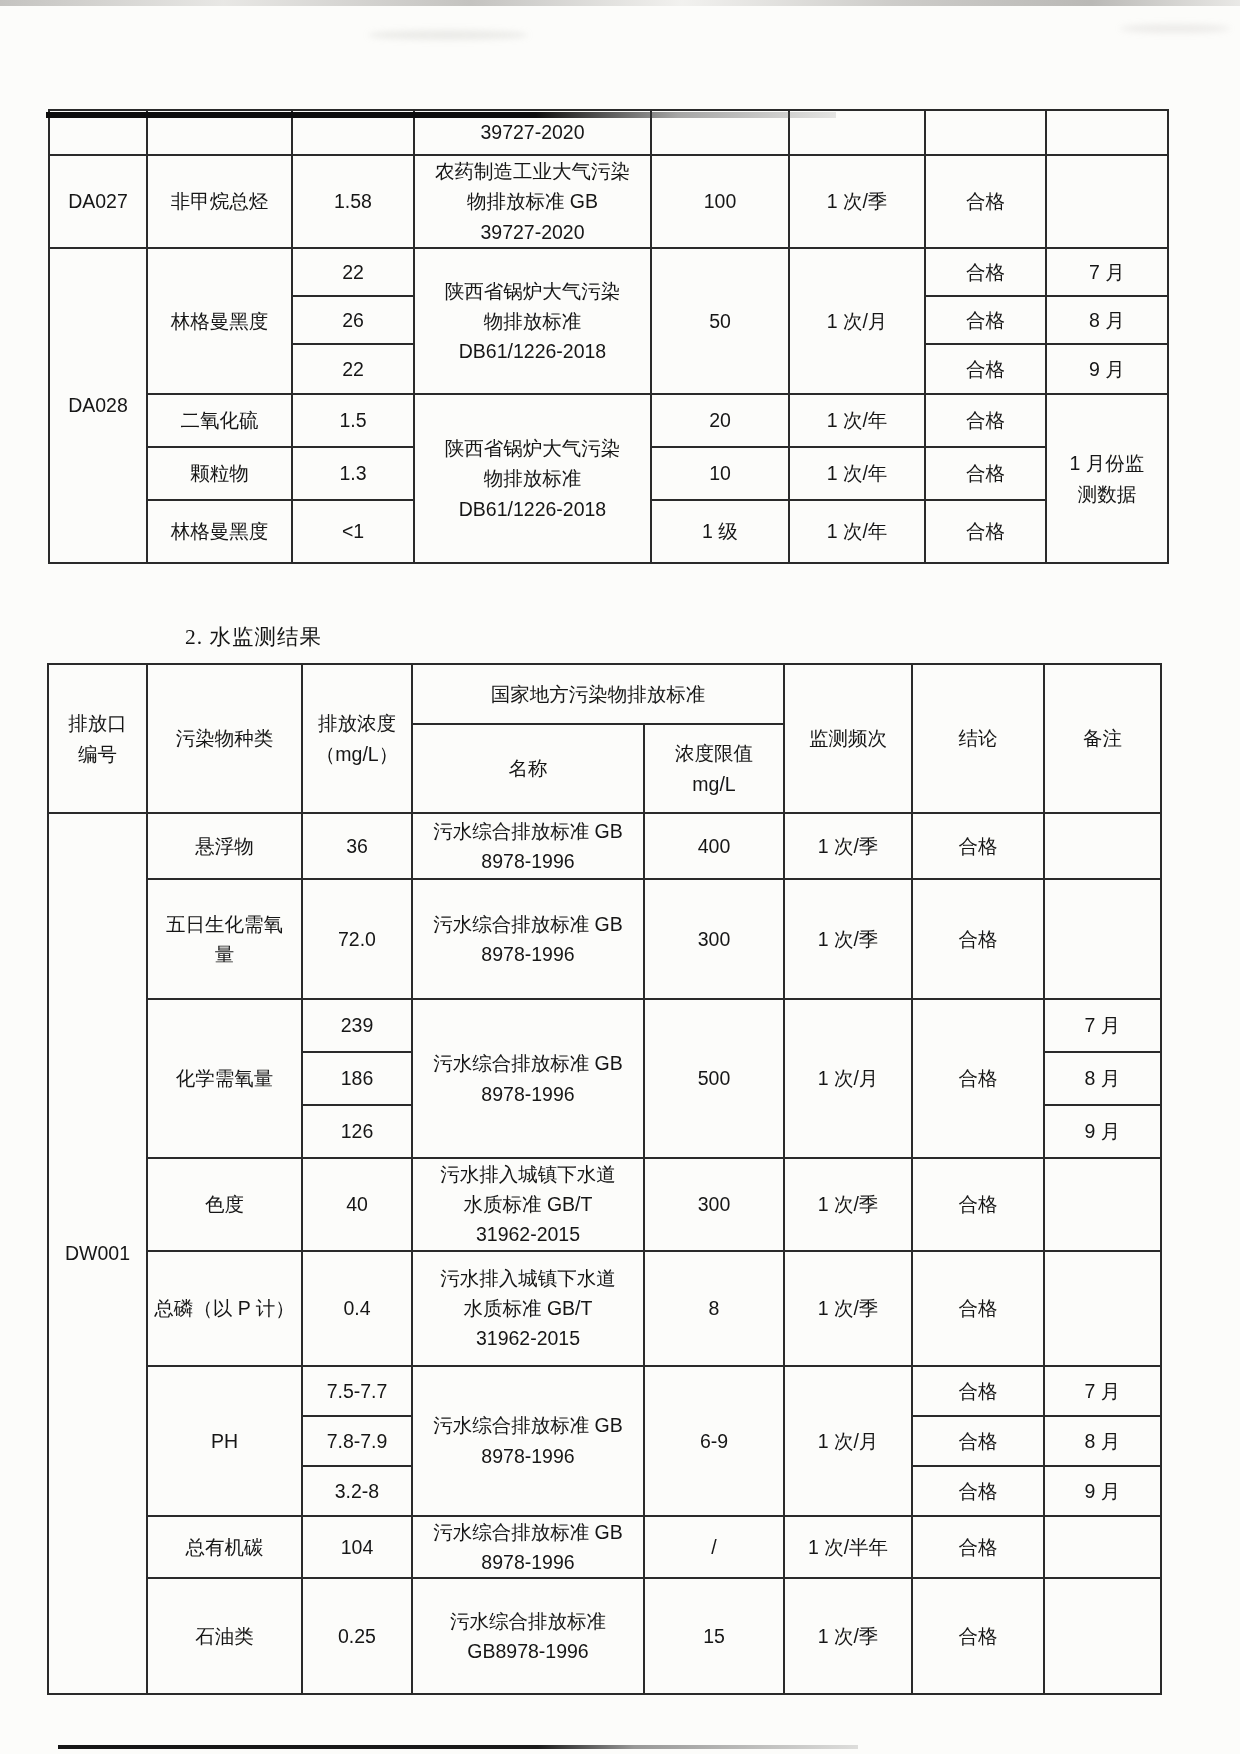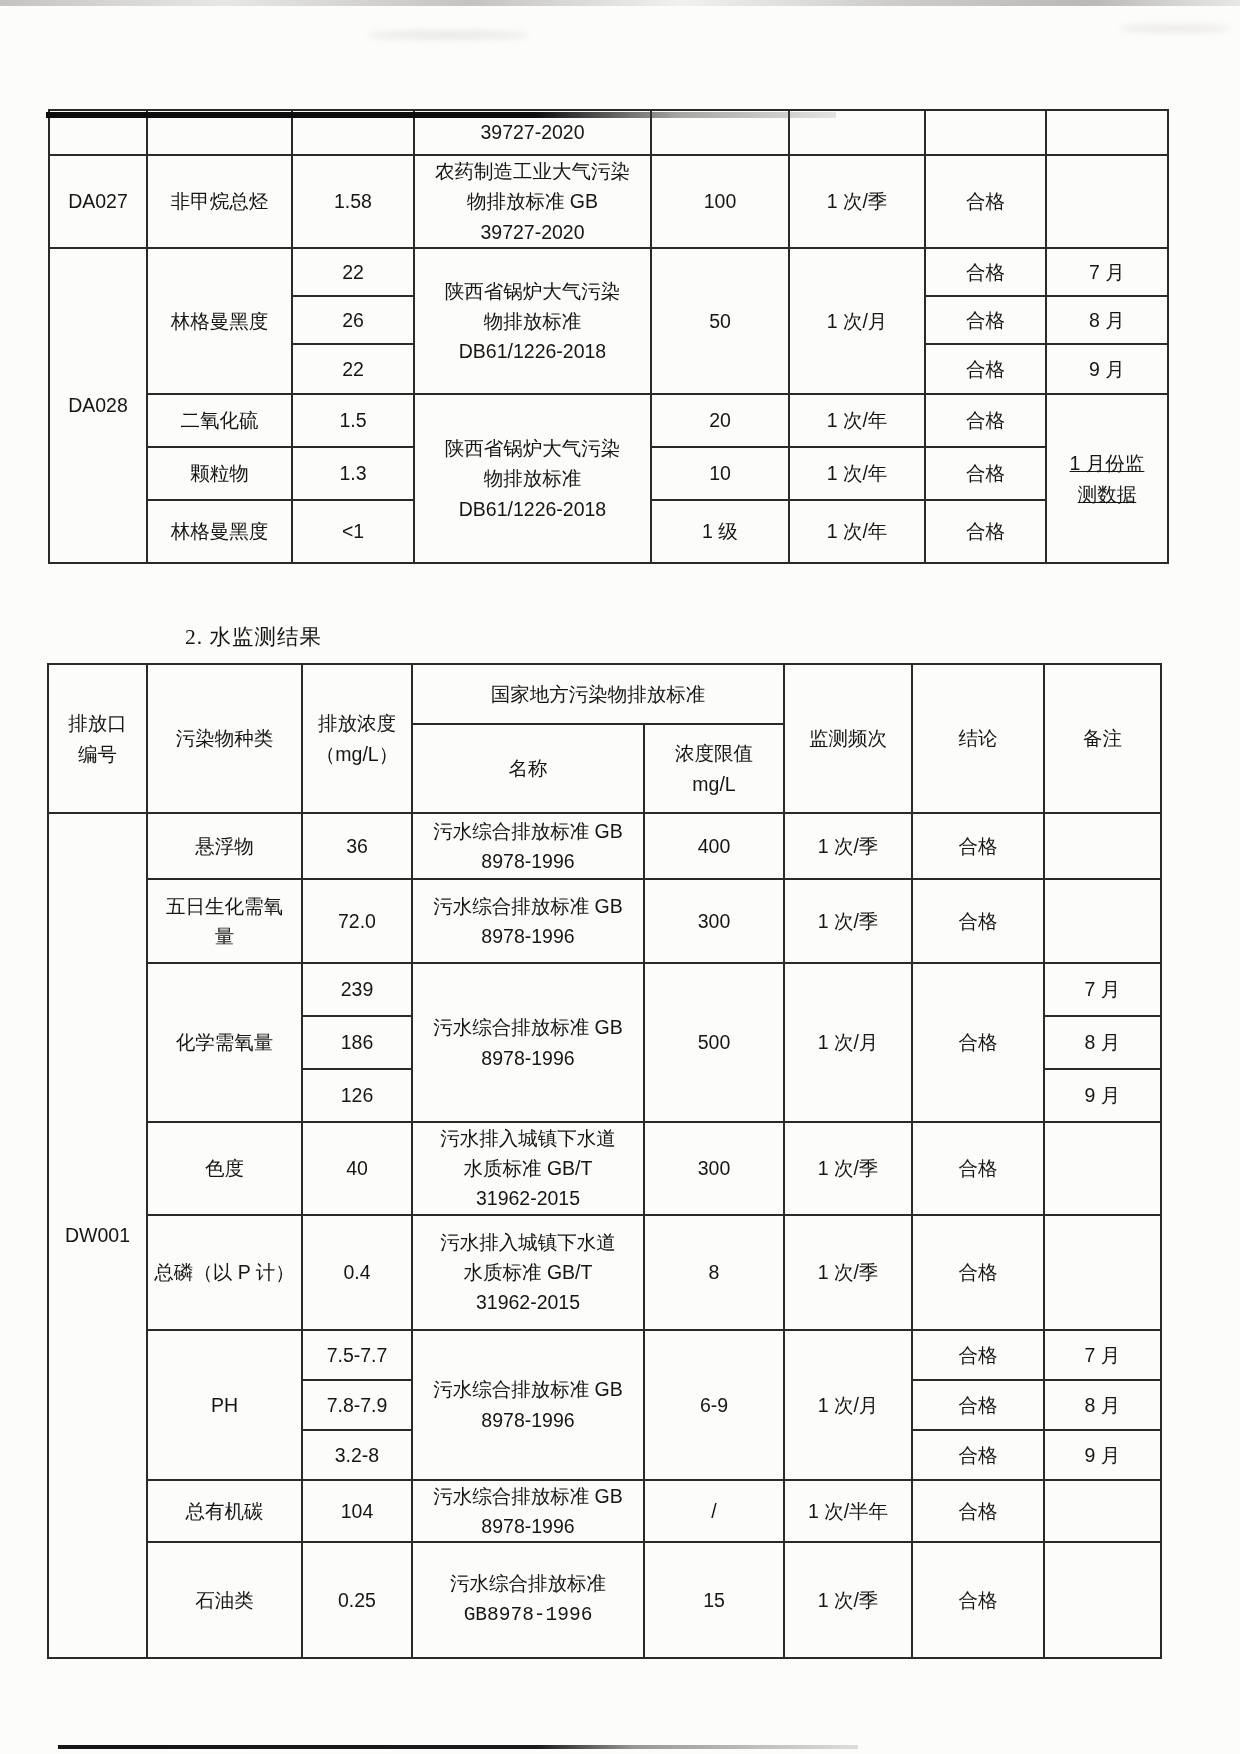--- a/index.html
+++ b/index.html
@@ -60,24 +60,24 @@
     line-height: 1.55;
   }
   #air-table  { left: 48px; top: 109px; width: 1119px; }
   #water-table{ left: 47px; top: 663px; width: 1113px; }
   .heading {
     position: absolute; left: 185px; top: 622px;
     font-family: "Liberation Serif", serif;
     font-size: 21.5px; color: #141414; letter-spacing: 1px;
   }
   .lh26 { line-height: 26px; } .lh30 { line-height: 30px; margin-top: 32px; }
-  .lh33 { line-height: 33px; font-family: Liberation Mono, monospace; } .lh38 { line-height: 38px; }
+  .lh33 { line-height: 33px; } .lh38 { line-height: 38px; }
   .lh40 { line-height: 40px; } .lh45 { line-height: 45px; }
   .lh46 { line-height: 46px; } .lh50 { line-height: 50px; }
-  .lh52 { line-height: 52px; } .lh55 { line-height: 55px; text-decoration: underline; }
+  .lh52 { line-height: 52px; } .lh55 { line-height: 55px; }
   .hdr { font-size: 20px; }
 </style>
 </head>
 <body>
 
 <div class="page">
 
   <div class="scan-top-band"></div>
   <div class="scan-smudge-1"></div>
   <div class="scan-smudge-2"></div>
@@ -221,21 +221,21 @@
         <td>36</td>
         <td class="lh30">
           <div>污水综合排放标准 GB</div>
           <div>8978-1996</div>
         </td>
         <td>400</td>
         <td>1 次/季</td>
         <td>合格</td>
         <td></td>
       </tr>
-      <tr style="height:84px">
+      <tr style="height:120px">
         <td class="lh40">
           <div>五日生化需氧</div>
           <div>量</div>
         </td>
         <td>72.0</td>
         <td class="lh40">
           <div>污水综合排放标准 GB</div>
           <div>8978-1996</div>
         </td>
         <td>300</td>

